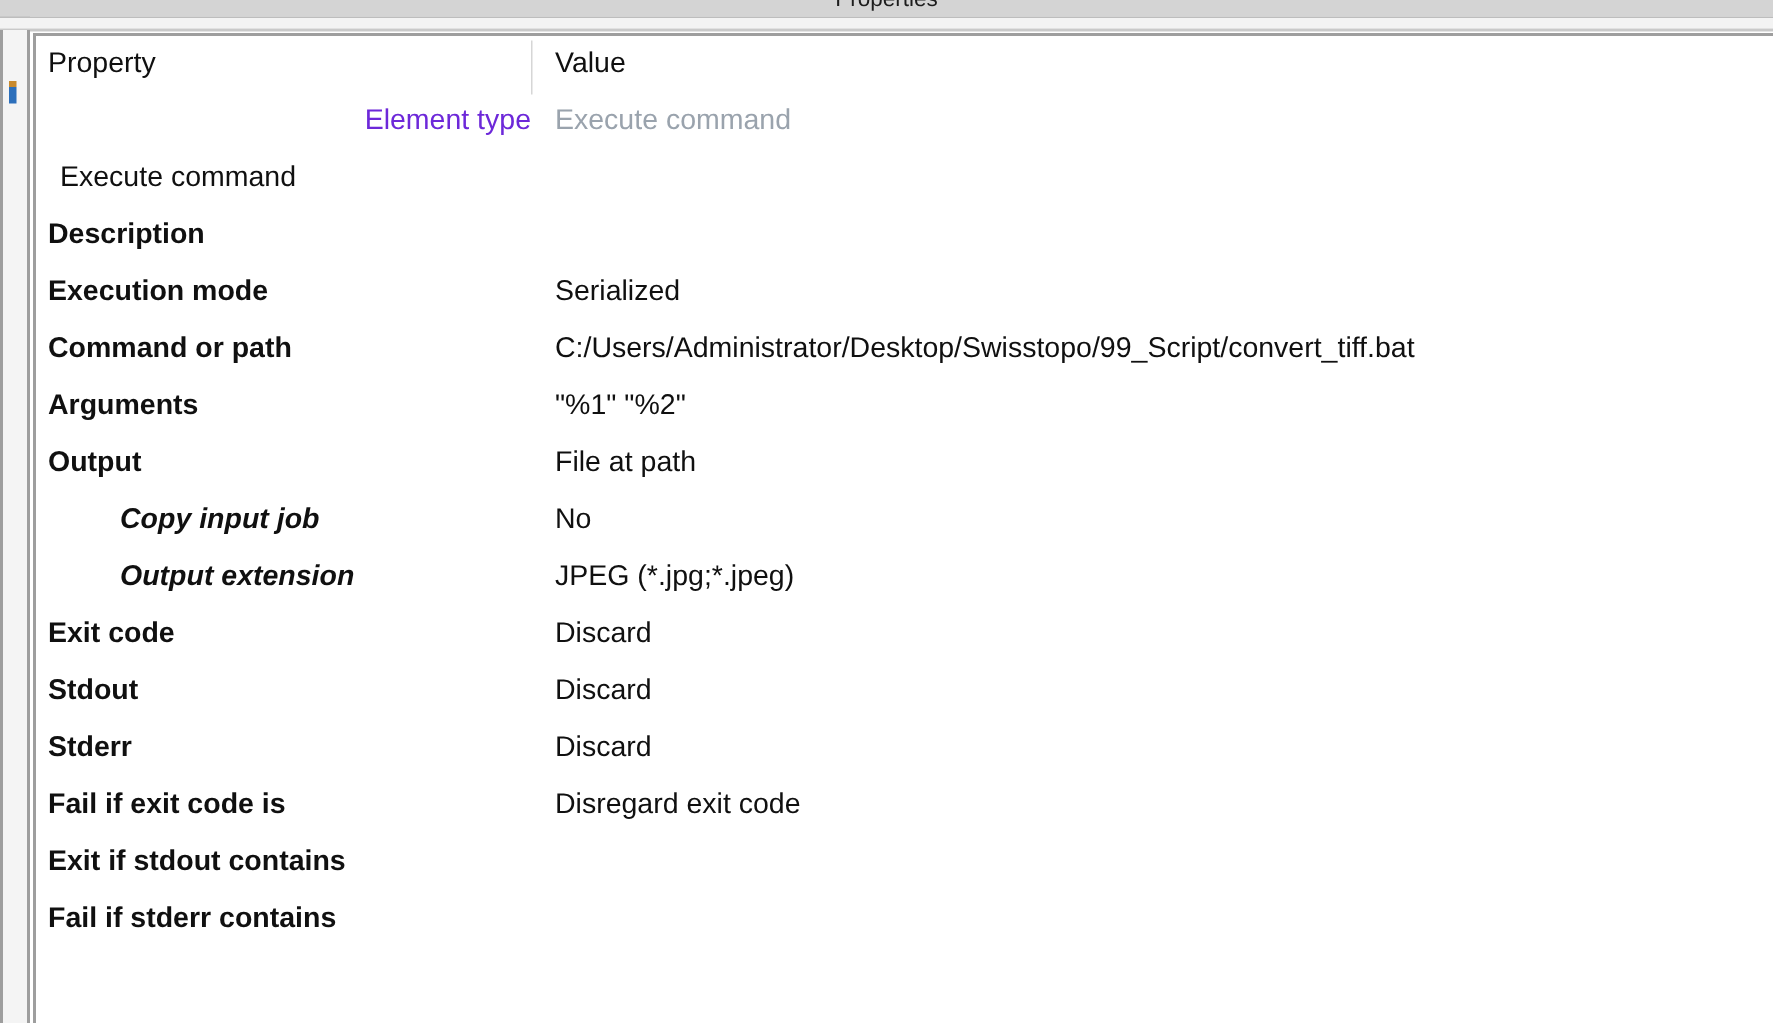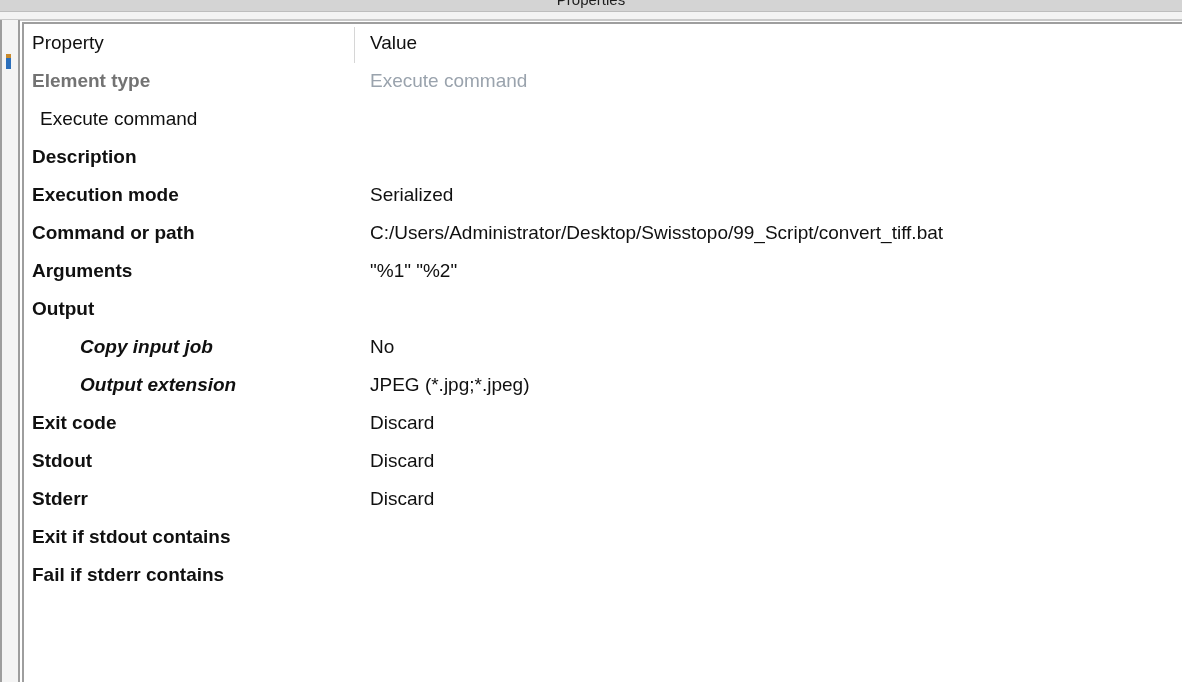--- a/index.html
+++ b/index.html
@@ -178,21 +178,21 @@
     position: absolute;
     left: 330px;
     top: 3px;
     width: 1px;
     height: 36px;
     background: #d6d6d6;
   }
 
   
   .prop-bold     { font-weight: bold; }
-  .prop-muted    { font-weight: bold; color: #737373; }
+  .prop-muted    { font-weight: normal; color: #6d28d9; text-align: right; }
   .val-muted     { color: #9aa3ad; }
   .prop-sub      { font-weight: bold; font-style: italic; padding-left: 56px; }
 </style>
 </head>
 <body>
 
 <div id="app">
 
   <div class="chrome-band">
     <div class="chrome-title">Properties</div>
@@ -237,20 +237,21 @@
         <div class="row">
           <div class="cell-prop prop-bold">Command or path</div>
           <div class="cell-val">C:/Users/Administrator/Desktop/Swisstopo/99_Script/convert_tiff.bat</div>
         </div>
         <div class="row">
           <div class="cell-prop prop-bold">Arguments</div>
           <div class="cell-val">"%1" "%2"</div>
         </div>
         <div class="row">
           <div class="cell-prop prop-bold">Output</div>
+          <div class="cell-val">File at path</div>
         </div>
         <div class="row">
           <div class="cell-prop prop-sub">Copy input job</div>
           <div class="cell-val">No</div>
         </div>
         <div class="row">
           <div class="cell-prop prop-sub">Output extension</div>
           <div class="cell-val">JPEG (*.jpg;*.jpeg)</div>
         </div>
         <div class="row">
@@ -259,20 +260,24 @@
         </div>
         <div class="row">
           <div class="cell-prop prop-bold">Stdout</div>
           <div class="cell-val">Discard</div>
         </div>
         <div class="row">
           <div class="cell-prop prop-bold">Stderr</div>
           <div class="cell-val">Discard</div>
         </div>
         <div class="row">
+          <div class="cell-prop prop-bold">Fail if exit code is</div>
+          <div class="cell-val">Disregard exit code</div>
+        </div>
+        <div class="row">
           <div class="cell-prop prop-bold">Exit if stdout contains</div>
           <div class="cell-val"></div>
         </div>
         <div class="row">
           <div class="cell-prop prop-bold">Fail if stderr contains</div>
           <div class="cell-val"></div>
         </div>
       </div>
   </div>
 

